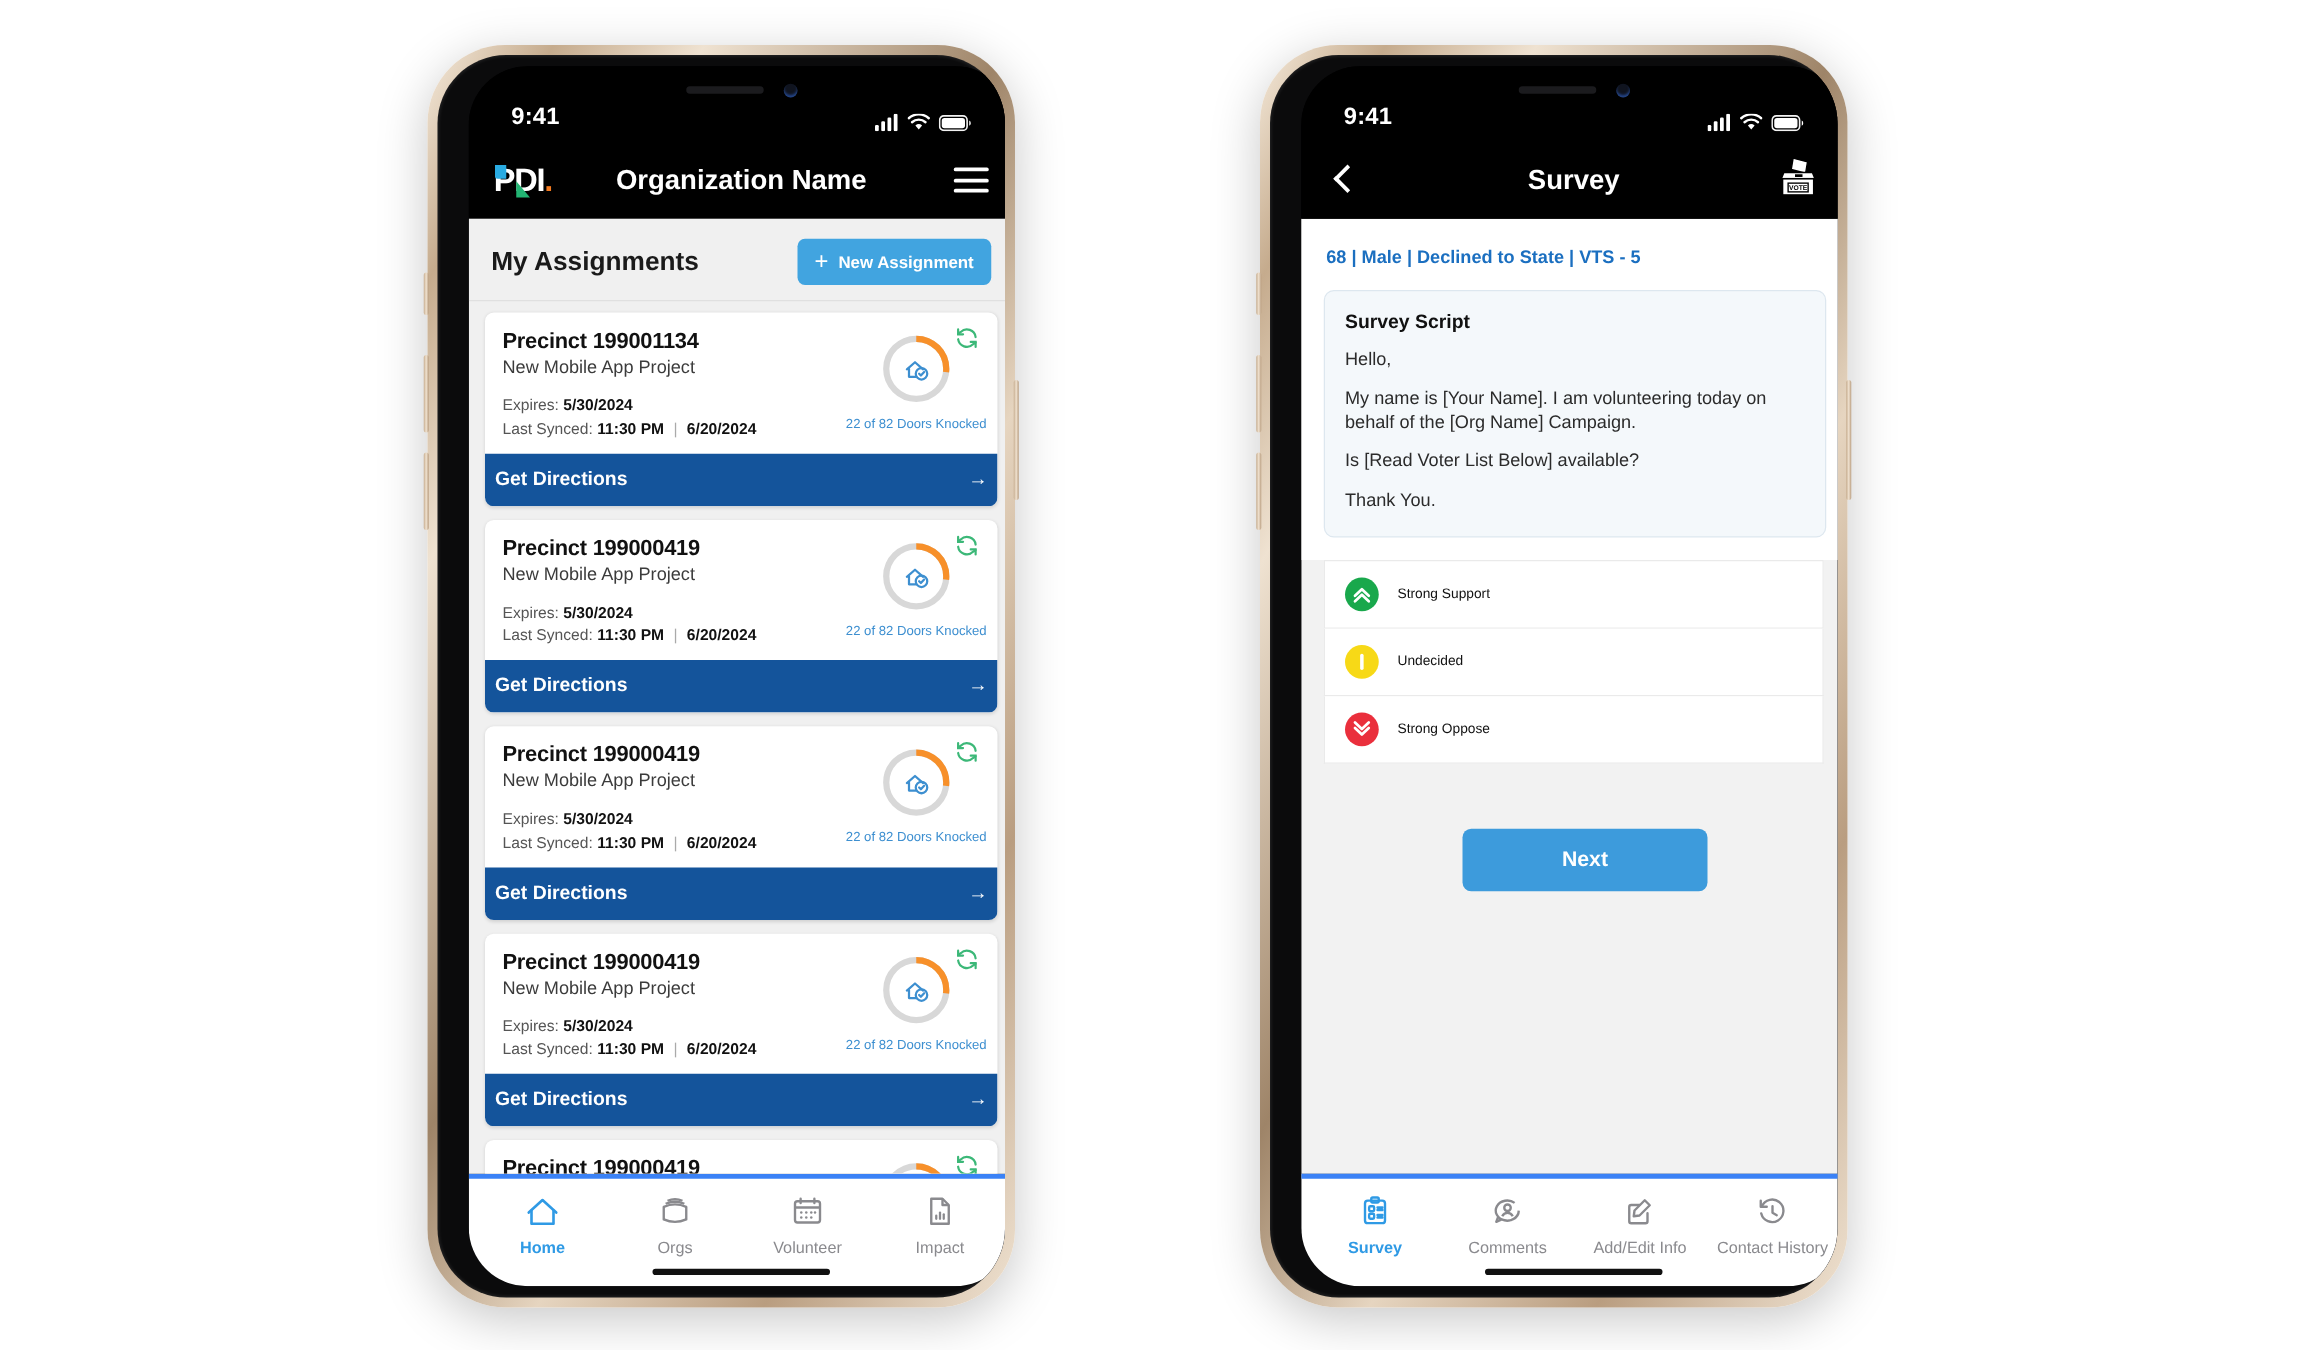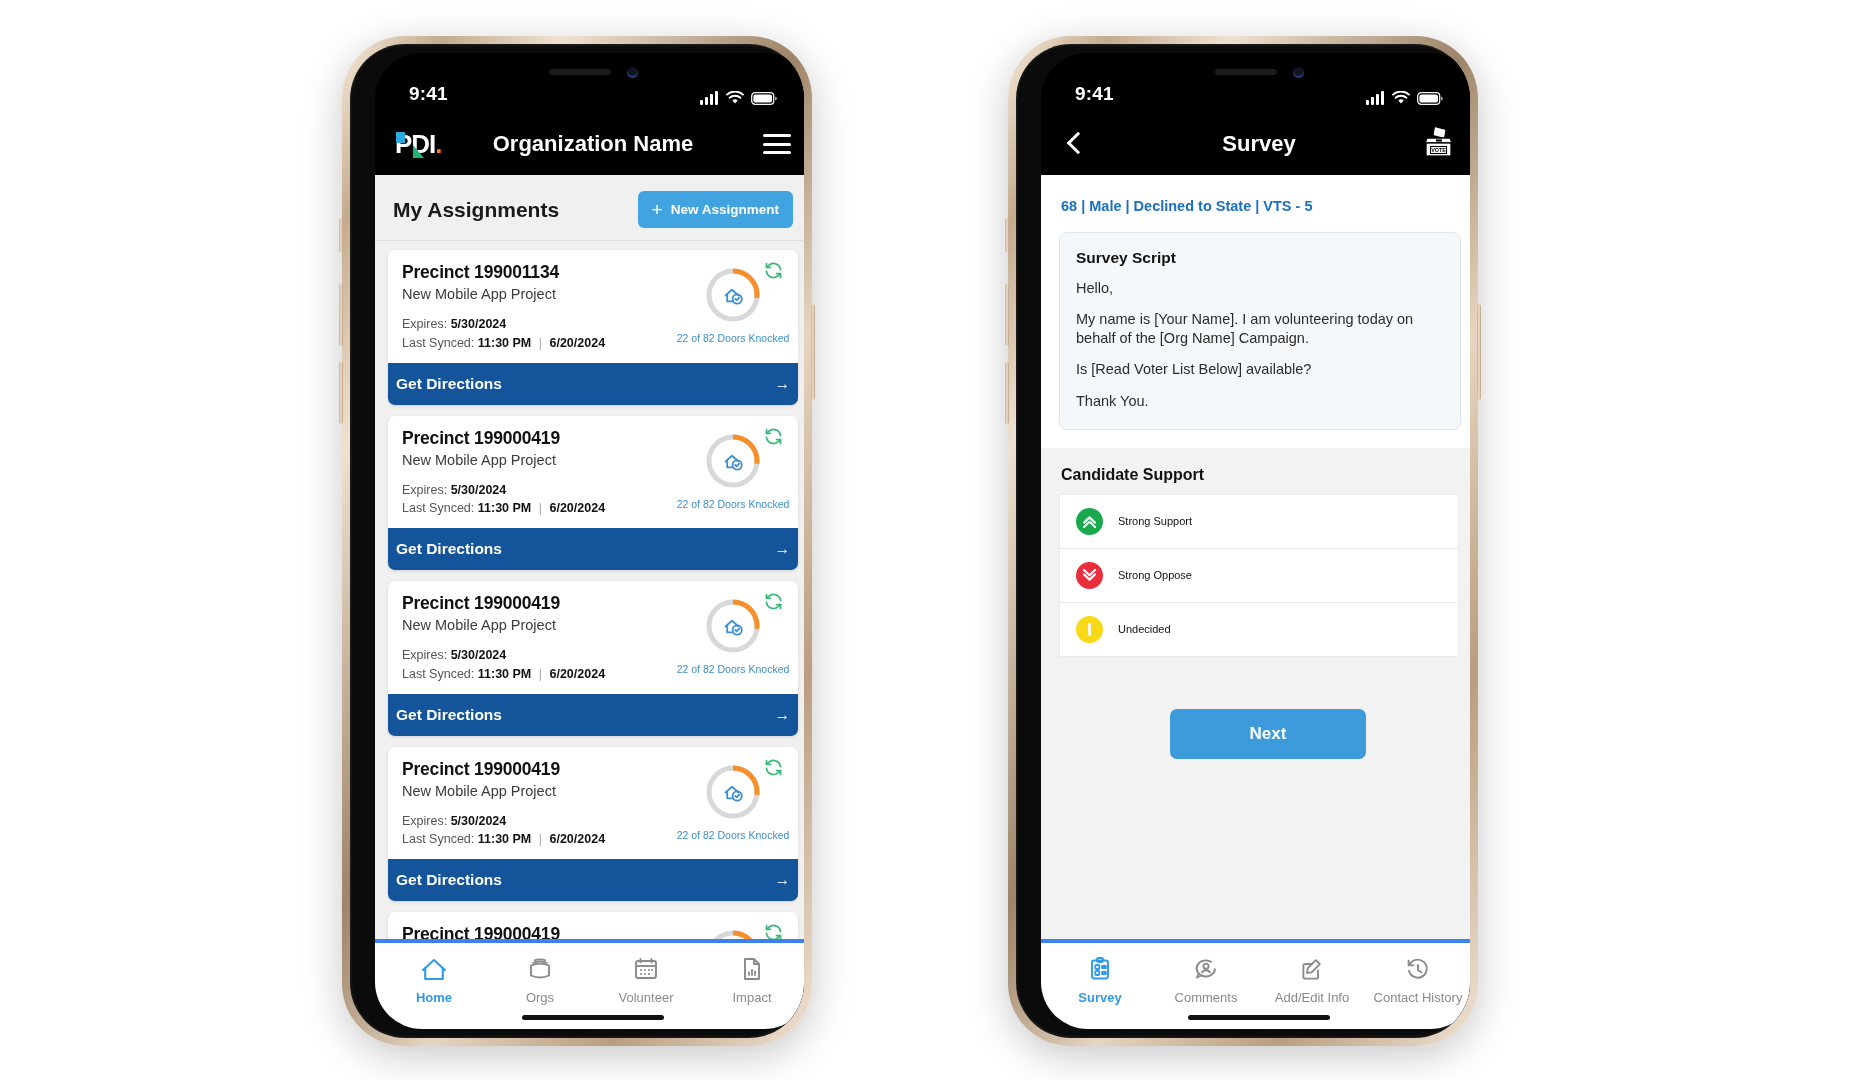--- a/index.html
+++ b/index.html
@@ -515,48 +515,47 @@
               <div class="script-title">Survey Script</div>
               <div id="script-paras">
                   <div class="script-p">Hello,</div>
                   <div class="script-p">My name is [Your Name]. I am volunteering today on behalf of the [Org Name] Campaign.</div>
                   <div class="script-p">Is [Read Voter List Below] available?</div>
                   <div class="script-p">Thank You.</div>
                 </div>
             </div>
           </div>
 
-          <div class="support-title">Candidate Support</div>
           <div class="opt-list" id="support-options">
               <div class="opt">
                 <span class="badge" style="background:#19a84c">
                   <svg width="27" height="27" viewBox="0 0 27 27">
                     <path d="M8 14.6 L13.5 9.4 L19 14.6" fill="none" stroke="#fff" stroke-width="2.2" stroke-linecap="round" stroke-linejoin="round"></path>
                     <path d="M8 19 L13.5 13.8 L19 19" fill="none" stroke="#fff" stroke-width="2.2" stroke-linecap="round" stroke-linejoin="round"></path>
                   </svg>
                 </span>
     <span class="opt-label">Strong Support</span>
               </div>
               <div class="opt">
+                <span class="badge" style="background:#f7d917">
+                  <svg width="27" height="27" viewBox="0 0 27 27">
+                    <rect x="12.1" y="7" width="2.8" height="13" rx="1.4" fill="#fff"></rect>
+                  </svg>
+                </span>
+    <span class="opt-label">Undecided</span>
+              </div>
+              <div class="opt">
                 <span class="badge" style="background:#ea2f3c">
                   <svg width="27" height="27" viewBox="0 0 27 27">
                     <path d="M8 12.4 L13.5 17.6 L19 12.4" fill="none" stroke="#fff" stroke-width="2.2" stroke-linecap="round" stroke-linejoin="round"></path>
                     <path d="M8 8 L13.5 13.2 L19 8" fill="none" stroke="#fff" stroke-width="2.2" stroke-linecap="round" stroke-linejoin="round"></path>
                   </svg>
                 </span>
     <span class="opt-label">Strong Oppose</span>
               </div>
-              <div class="opt">
-                <span class="badge" style="background:#f7d917">
-                  <svg width="27" height="27" viewBox="0 0 27 27">
-                    <rect x="12.1" y="7" width="2.8" height="13" rx="1.4" fill="#fff"></rect>
-                  </svg>
-                </span>
-    <span class="opt-label">Undecided</span>
-              </div>
             </div>
 
           <div class="next-wrap">
             <button class="next-btn">Next</button>
           </div>
         </div>
 
         <div class="tabbar" id="tabbar2">
             <div class="tab active">
               <span class="tab-icon">

